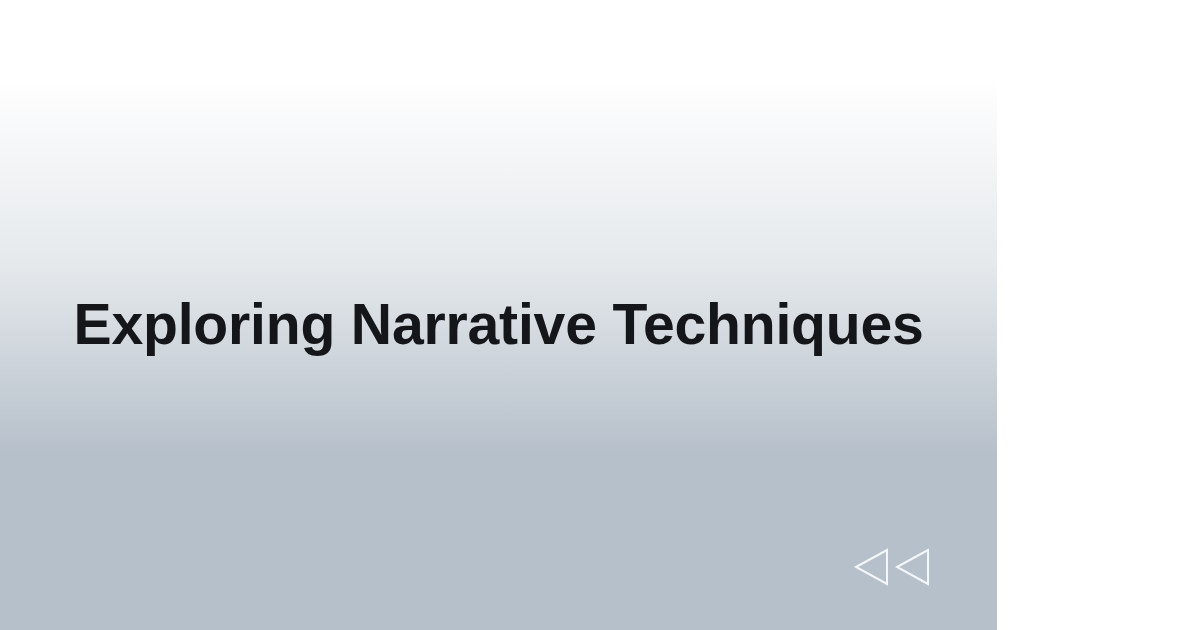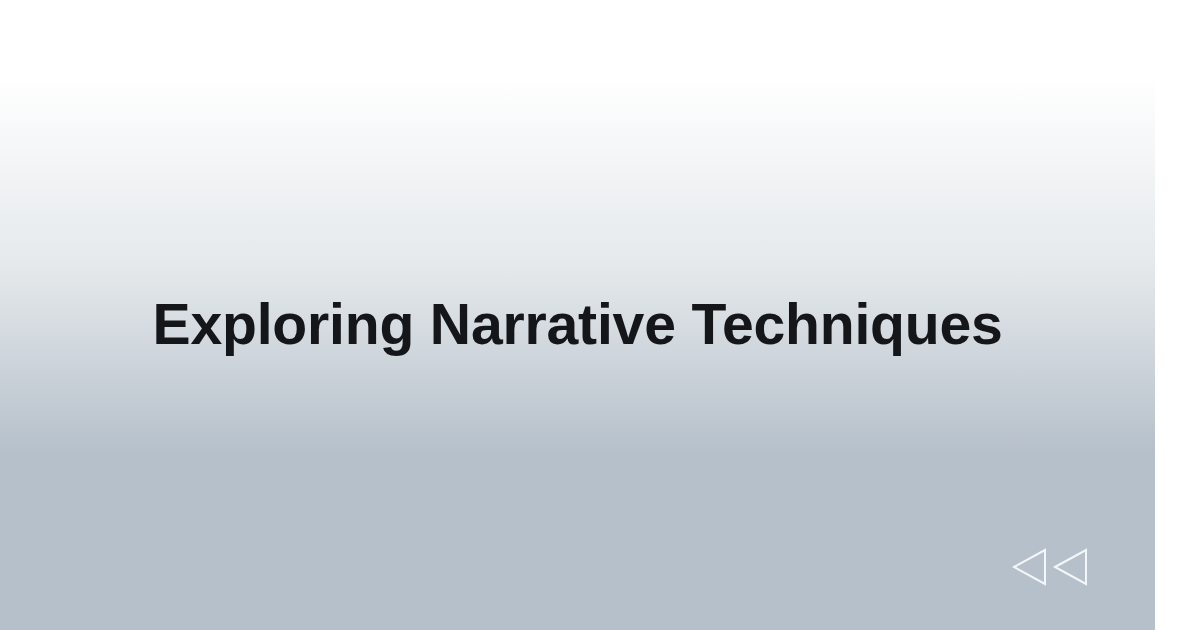--- a/index.html
+++ b/index.html
@@ -9,21 +9,21 @@
 
   body {
     width: 1200px;
     height: 630px;
     overflow: hidden;
     font-family: "Liberation Sans", sans-serif;
   }
 
   #slide {
     position: relative;
-    width: 1155px;
+    width: 997px;
     height: 630px;
     box-sizing: border-box;
     background: linear-gradient(
       to bottom,
       #ffffff 0%,
       #ffffff 12%,
       #fbfcfc 22%,
       #f3f5f6 32%,
       #eaedef 42%,
       #dde2e6 54%,

